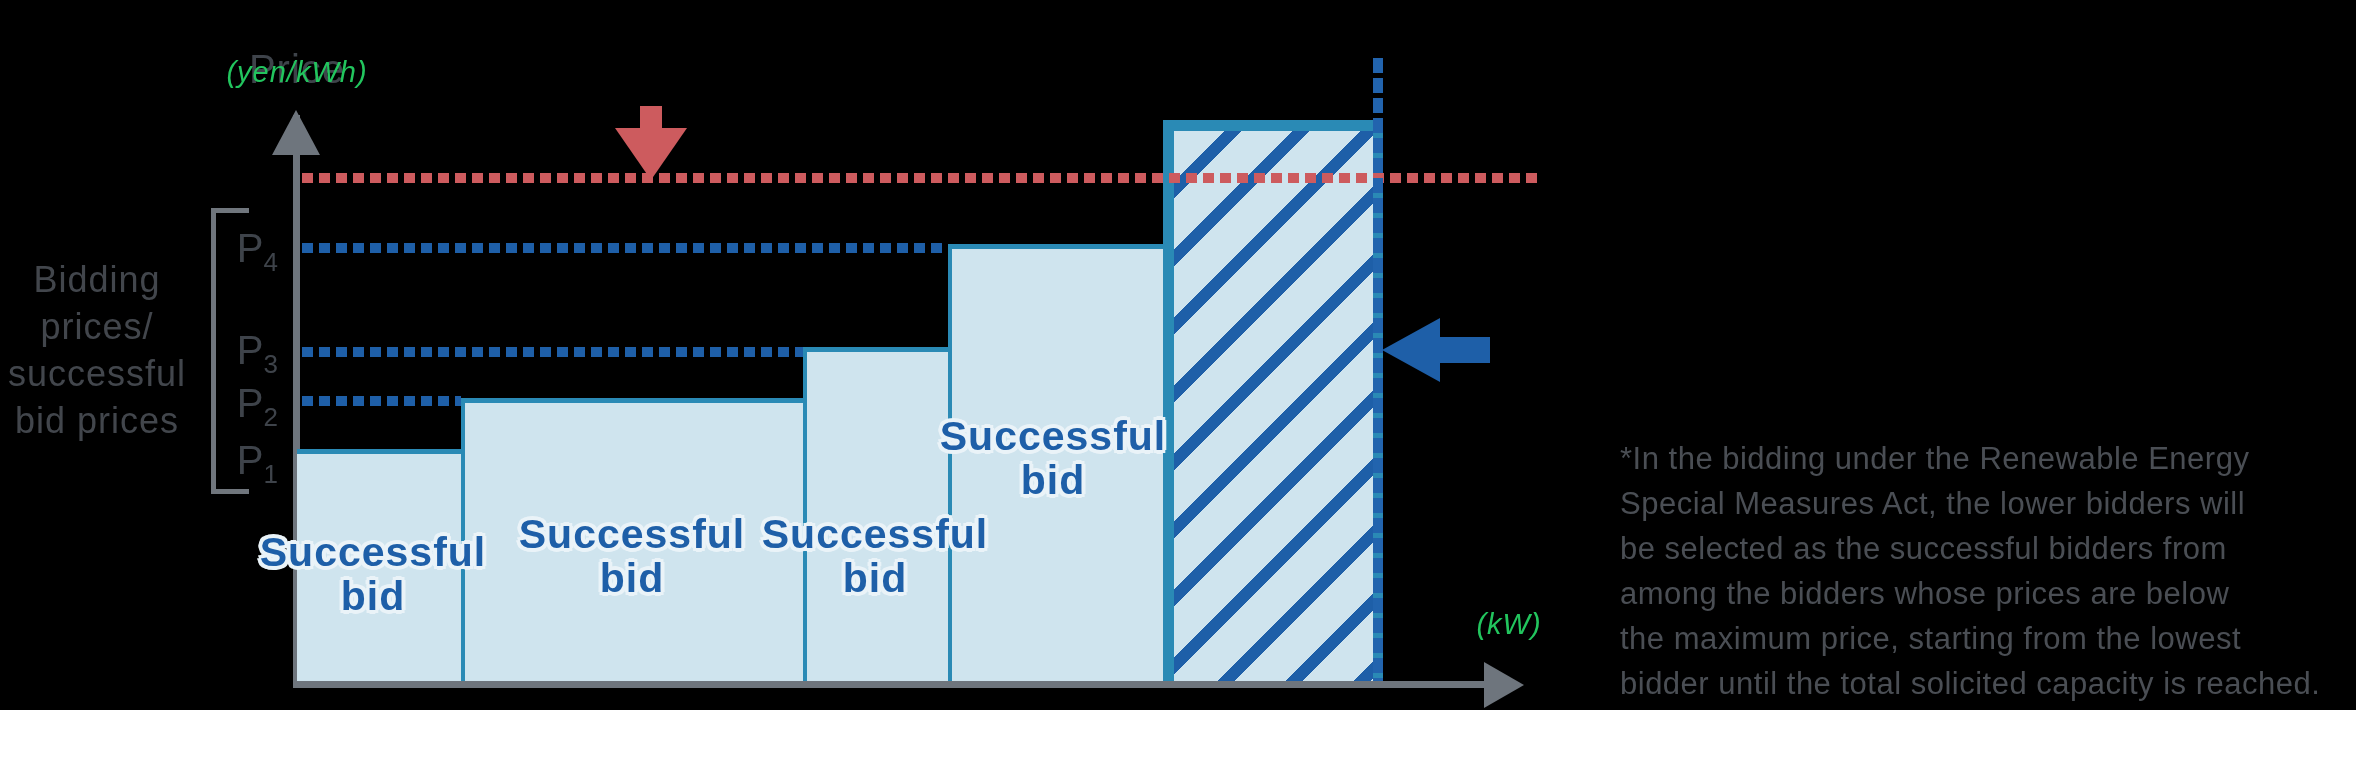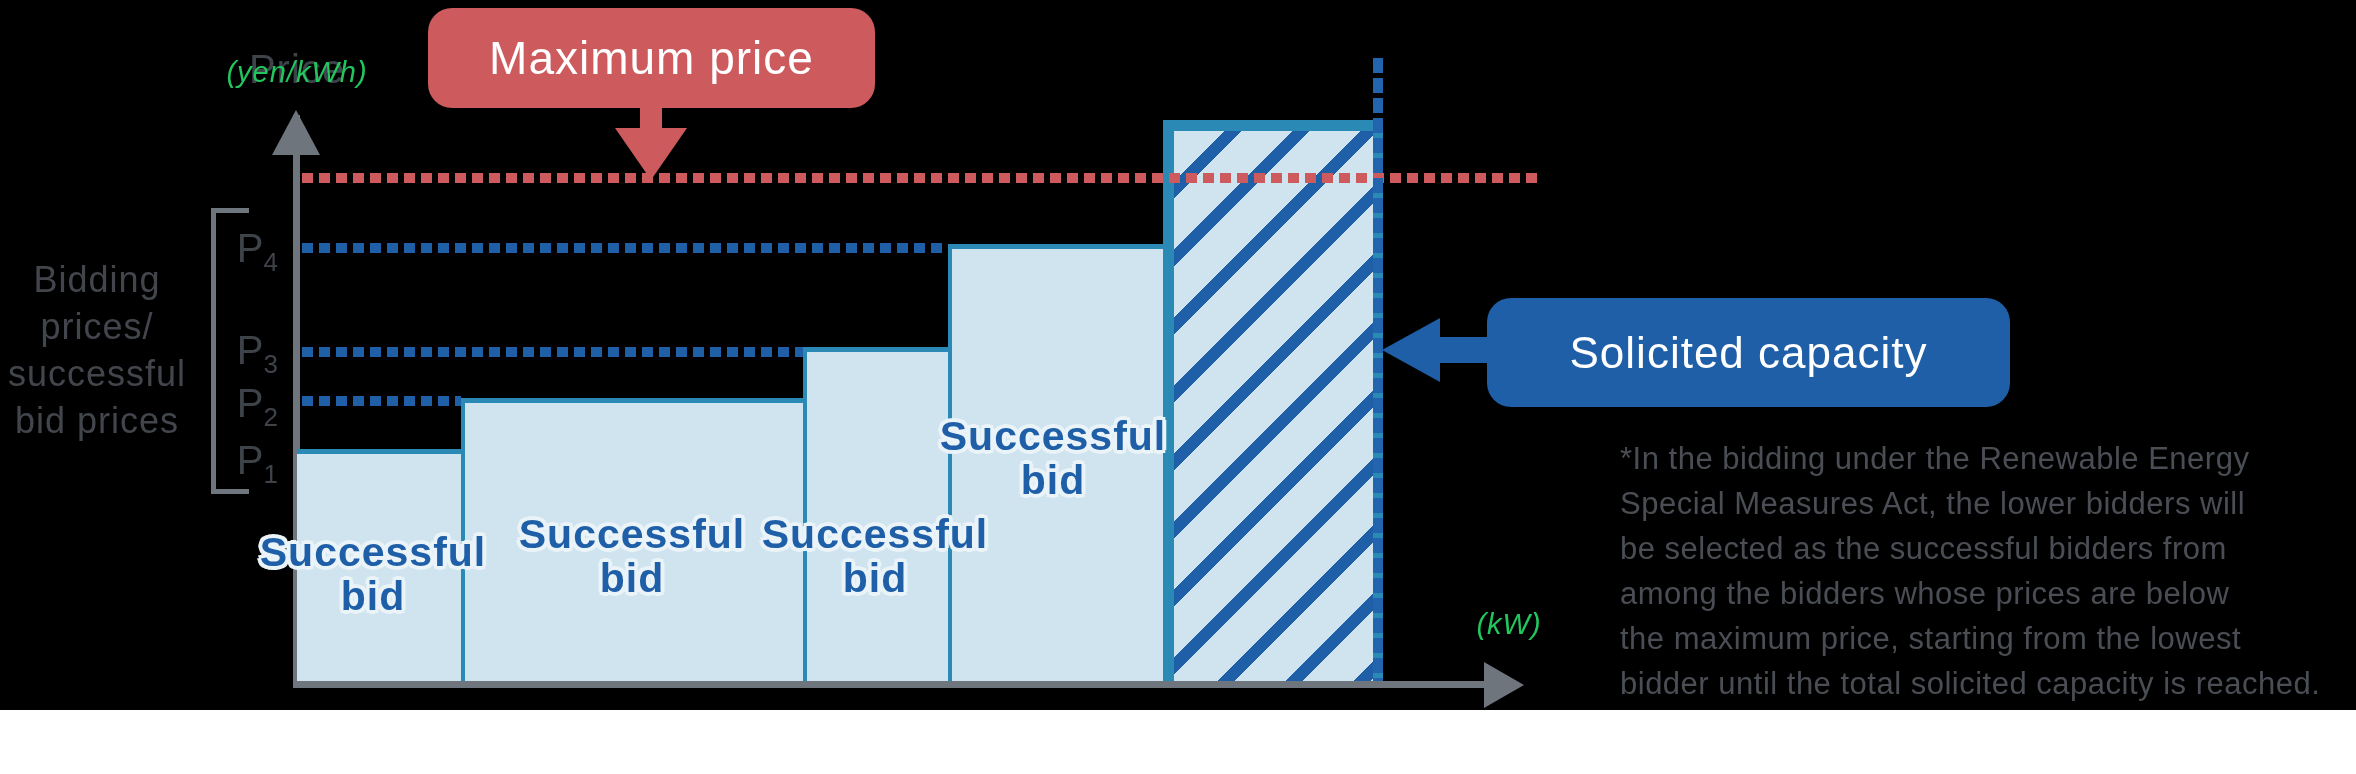--- a/index.html
+++ b/index.html
@@ -101,25 +101,23 @@
   </div>
   <div class="abs bar-label" style="left:715px;top:512px;width:320px;">
     <div>Successful</div>
     <div>bid</div>
   </div>
   <div class="abs bar-label" style="left:893px;top:414px;width:320px;">
     <div>Successful</div>
     <div>bid</div>
   </div>
 
-  <div class="abs callout red" style="left:428px;top:8px;width:447px;height:100px;">Maximum price</div>
   <div class="abs red-stem" style="left:640px;top:106px;width:22px;height:24px;"></div>
   <div class="abs red-head" style="left:615px;top:128px;"></div>
 
-  <div class="abs callout blue" style="left:1487px;top:298px;width:523px;height:109px;">Solicited capacity</div>
   <div class="abs blue-shaft" style="left:1438px;top:337px;width:52px;height:26px;"></div>
   <div class="abs blue-head" style="left:1382px;top:318px;"></div>
 
   <div class="abs footnote" style="left:1620px;top:436px;width:745px;">
     <div>*In the bidding under the Renewable Energy</div>
     <div>Special Measures Act, the lower bidders will</div>
     <div>be selected as the successful bidders from</div>
     <div>among the bidders whose prices are below</div>
     <div>the maximum price, starting from the lowest</div>
     <div>bidder until the total solicited capacity is reached.</div>

